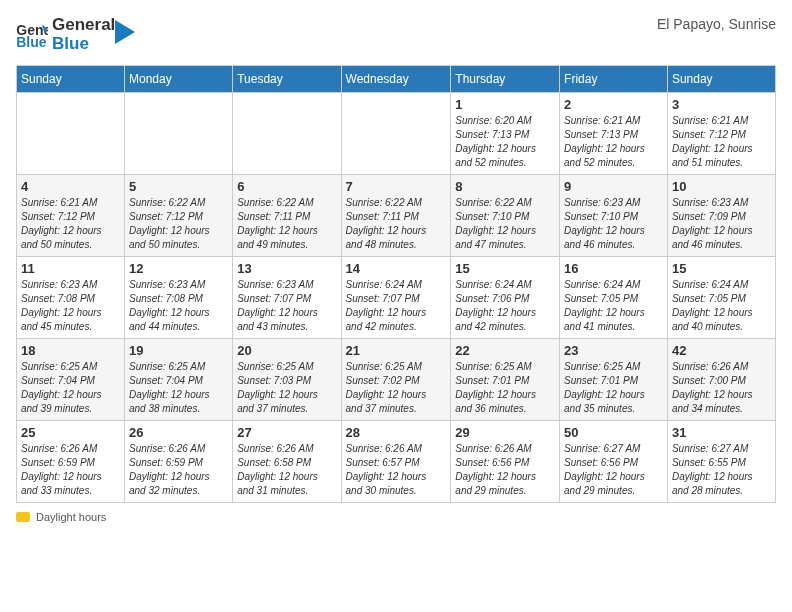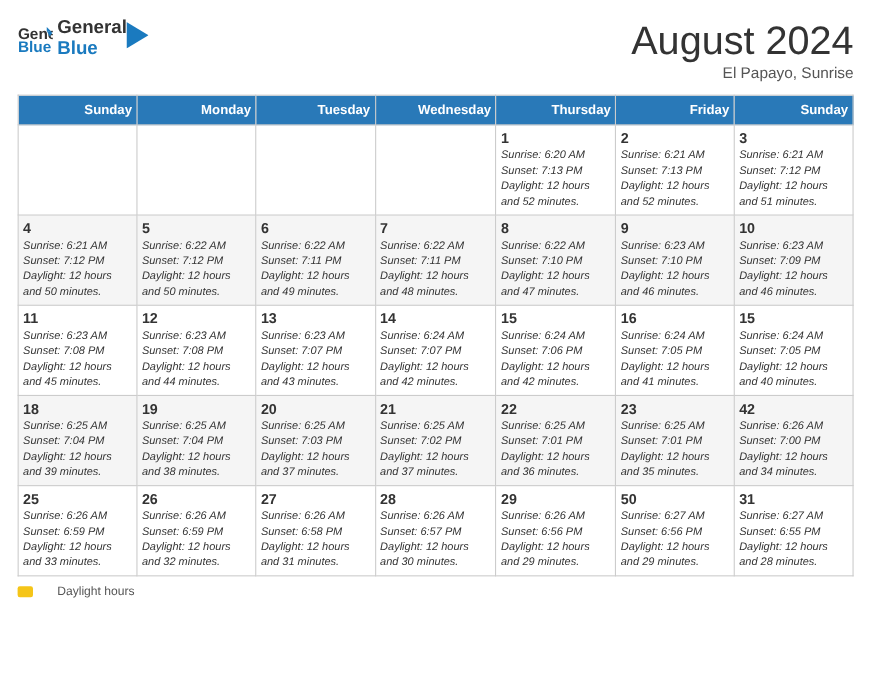--- a/index.html
+++ b/index.html
@@ -39,23 +39,23 @@
     }
     .calendar-table {
       width: 100%;
       border-collapse: collapse;
       font-size: 11px;
     }
     .calendar-table th {
       background: #2979b8;
       color: #fff;
       padding: 6px 4px;
-      text-align: right;
+      text-align: left;
       font-size: 12px;
-      font-weight: bold;
+      font-weight: normal;
       border: 1px solid #ccc;
     }
     .calendar-table td {
       border: 1px solid #ccc;
       vertical-align: top;
       padding: 4px;
       height: 80px;
       width: 113px;
       background: #fff;
     }
@@ -77,21 +77,21 @@
     }
     .empty-cell {
       background: #fff !important;
     }
     .footer {
       margin-top: 8px;
       font-size: 11px;
       color: #555;
       display: flex;
       align-items: center;
-      gap: 22px;
+      gap: 6px;
     }
     .footer-icon {
       width: 14px;
       height: 10px;
       background: #f5c518;
       border-radius: 2px;
       display: inline-block;
     }
   </style>
 </head>
@@ -107,21 +107,20 @@
     </svg>
     <div style="display:flex; flex-direction:column; line-height:1.1;">
       <span style="font-size:17px; font-weight:bold; color:#333;">General</span>
       <span style="font-size:17px; font-weight:bold; color:#1a7abf;">Blue</span>
     </div>
     <svg width="20" height="24" viewBox="0 0 20 24" style="margin-left:-4px; margin-top:-6px;">
       <polygon points="0,0 20,12 0,24" fill="#1a7abf"></polygon>
     </svg>
   </div>
   <div class="title-block">
-    <div class="month-title">August 2024</div>
     <div class="location">El Papayo, Sunrise</div>
   </div>
 </div>
 
 <table class="calendar-table">
   <thead>
     <tr>
     <th>Sunday</th>
         <th>Monday</th>
         <th>Tuesday</th>

